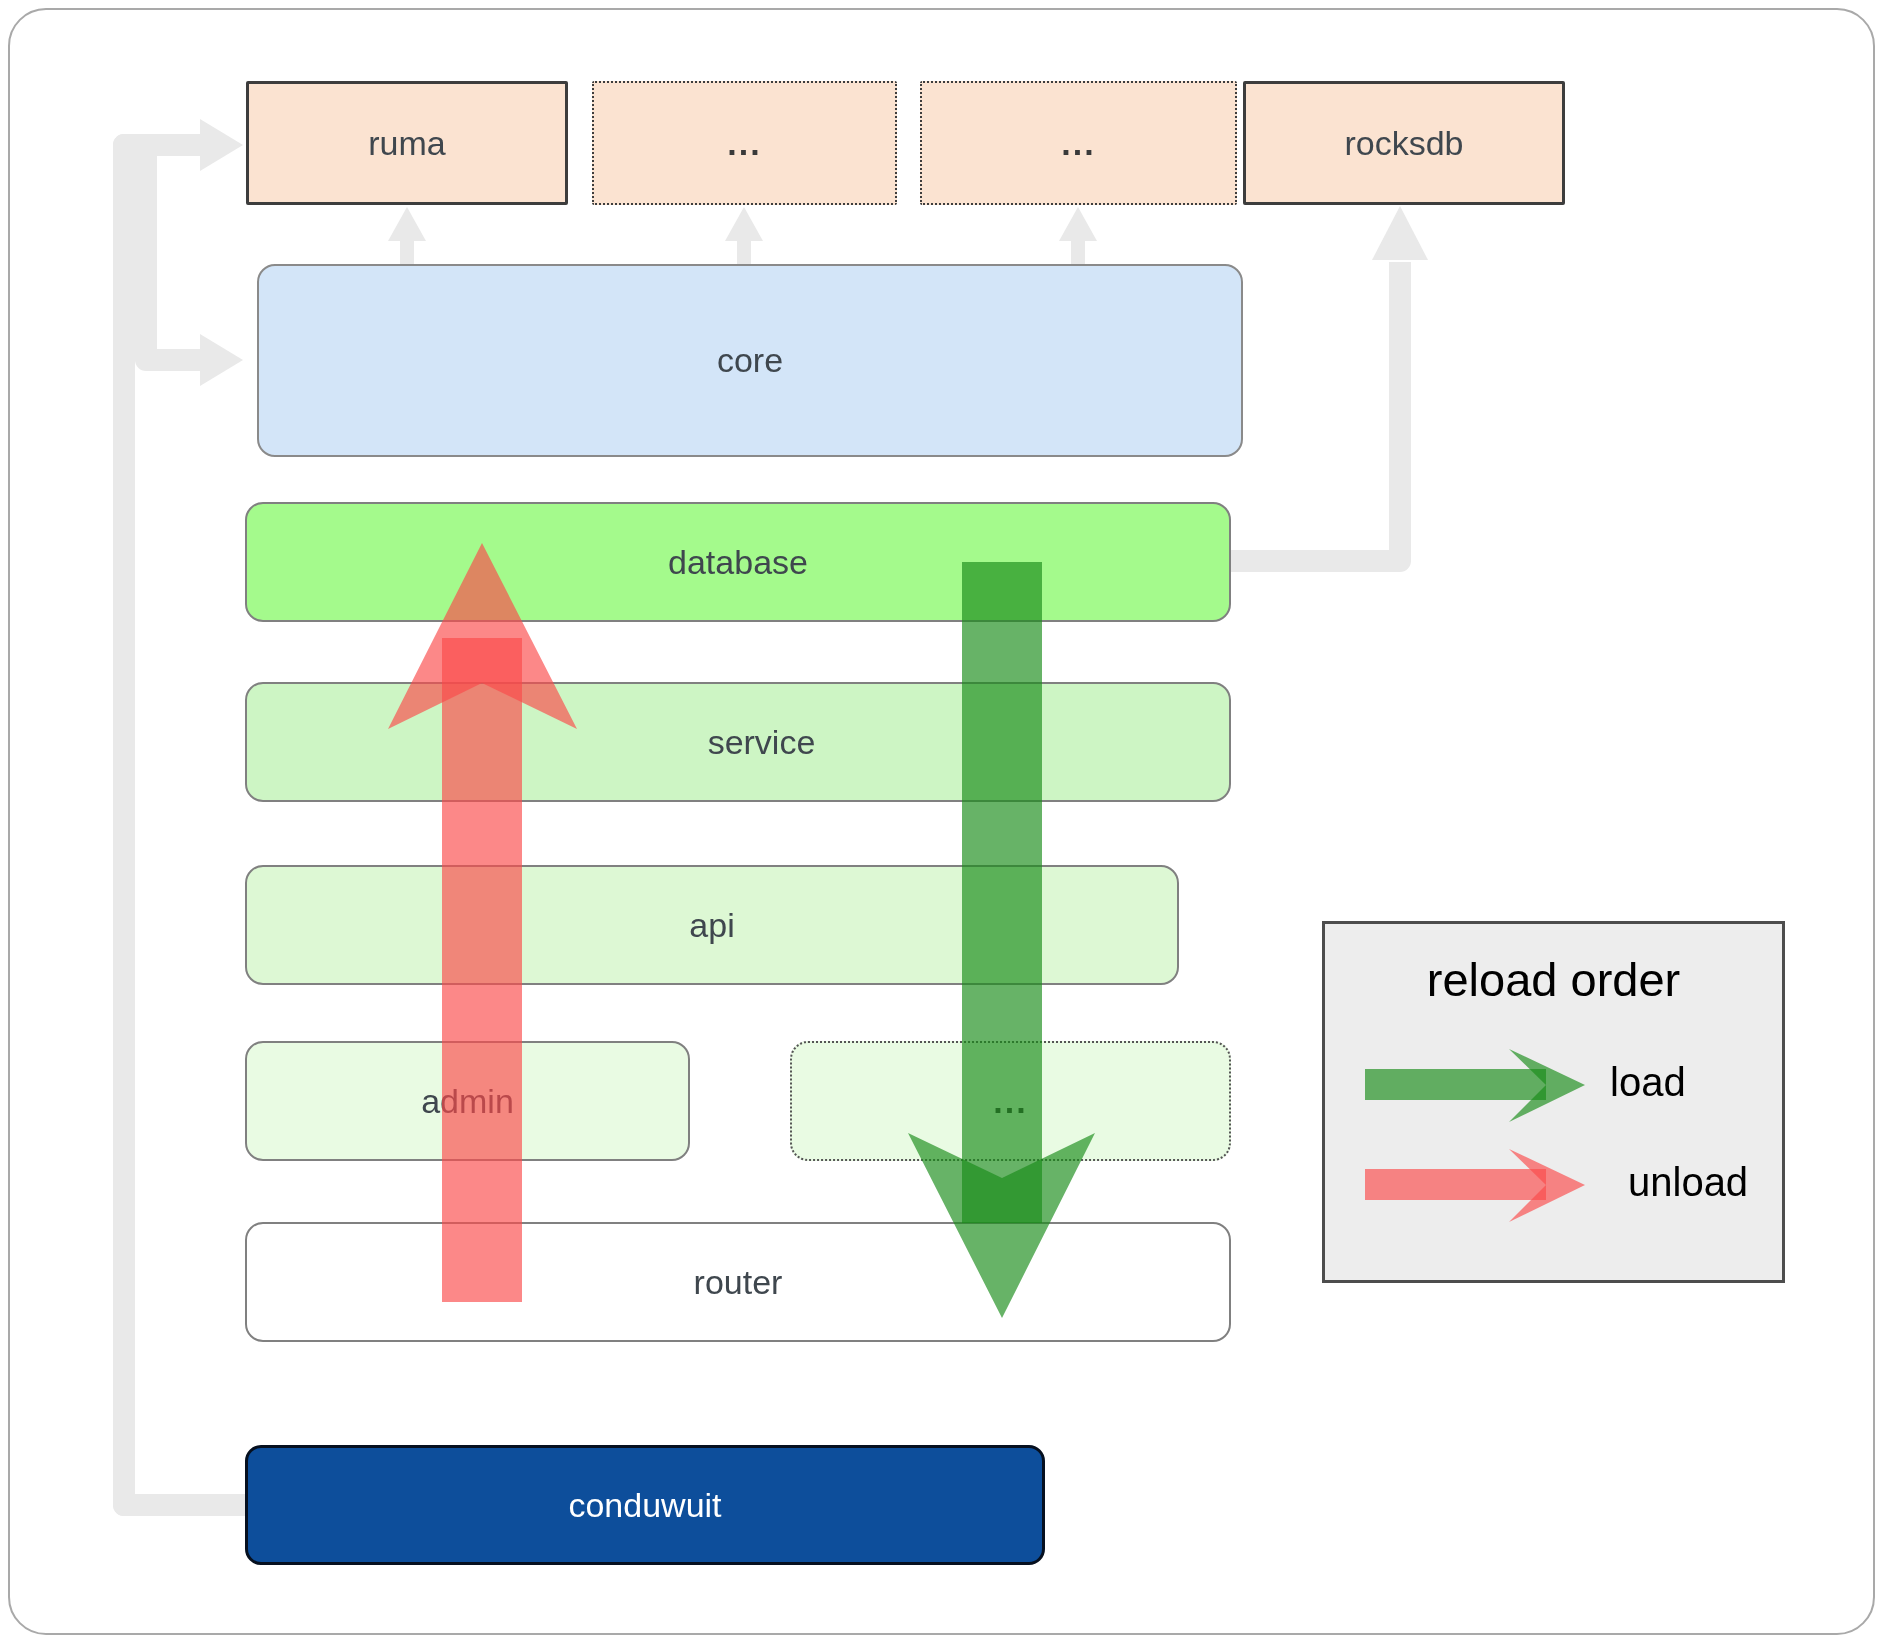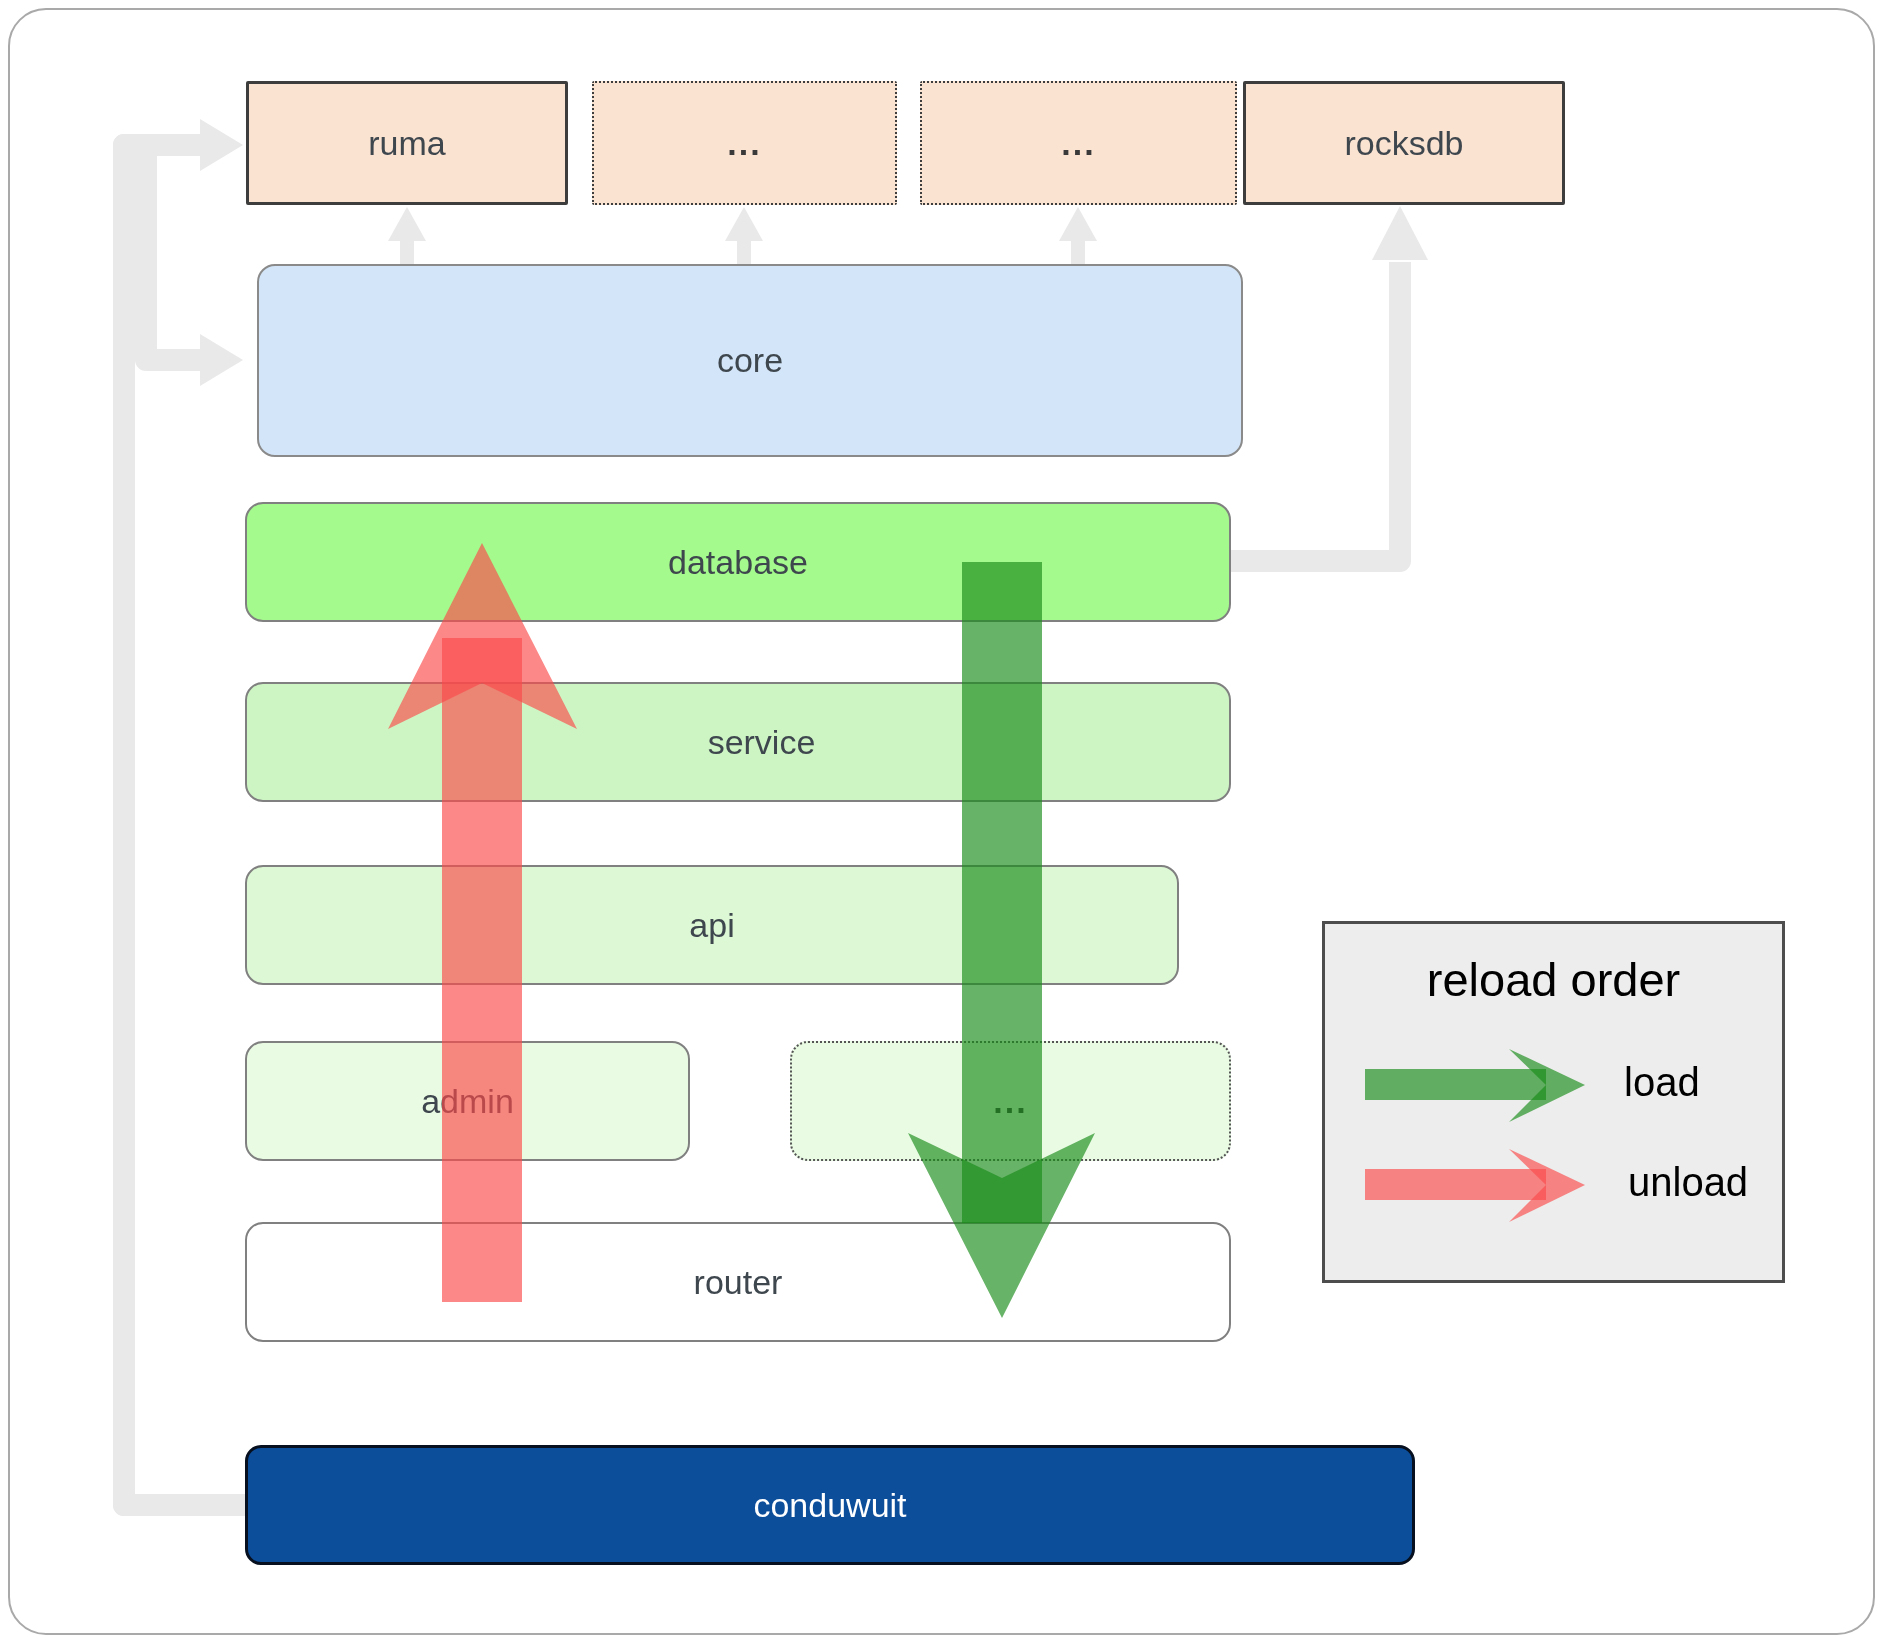--- a/index.html
+++ b/index.html
@@ -22,21 +22,21 @@
   .api-green{background:#ddf8d4;}
   .admin-green{background:#e9fbe3;}
   .white-fill{background:#ffffff;}
   .navy{background:#0d4e9b;border:3px solid #06101f;border-radius:16px;color:#ffffff;}
   .dots{font-weight:700;color:#3a3a3a;letter-spacing:2px;}
   .legend{position:absolute;left:1322px;top:921px;width:463px;height:362px;
           background:#ededed;border:3px solid #4d4d4d;box-sizing:border-box;}
   .legend-title{position:absolute;left:0;top:28px;width:100%;text-align:center;
                 font-size:47px;color:#000000;}
   .legend-label{position:absolute;font-size:40px;color:#000000;}
-  .legend-load{left:299px;top:136px;}
+  .legend-load{left:285px;top:136px;}
   .legend-unload{left:303px;top:236px;}
 </style>
 </head>
 <body>
 
 <div id="stage">
   <div class="card"></div>
 
   <svg class="layer" viewBox="0 0 1883 1643">
     <g fill="#e9e9e9" stroke="none">
@@ -99,21 +99,21 @@
     <span>admin</span>
   </div>
   <div class="box admin-green dotted-dark" style="left:790px;top:1041px;width:441px;height:120px;border-color:#555;">
     <span class="dots">...</span>
   </div>
 
   <div class="box white-fill green-border" style="left:245px;top:1222px;width:986px;height:120px;">
     <span>router</span>
   </div>
 
-  <div class="box navy" style="left:245px;top:1445px;width:1170px;height:120px;">
+  <div class="box navy" style="left:245px;top:1445px;width:800px;height:120px;">
     <span>conduwuit</span>
   </div>
 
   <svg class="layer" viewBox="0 0 1883 1643">
     <g fill="rgba(250,75,75,0.66)">
       <rect x="442" y="638" width="80" height="664"></rect>
       <polygon points="388,729 482,683 577,729 482,543"></polygon>
     </g>
     <g fill="rgba(25,140,25,0.66)">
       <rect x="962" y="562" width="80" height="661"></rect>

